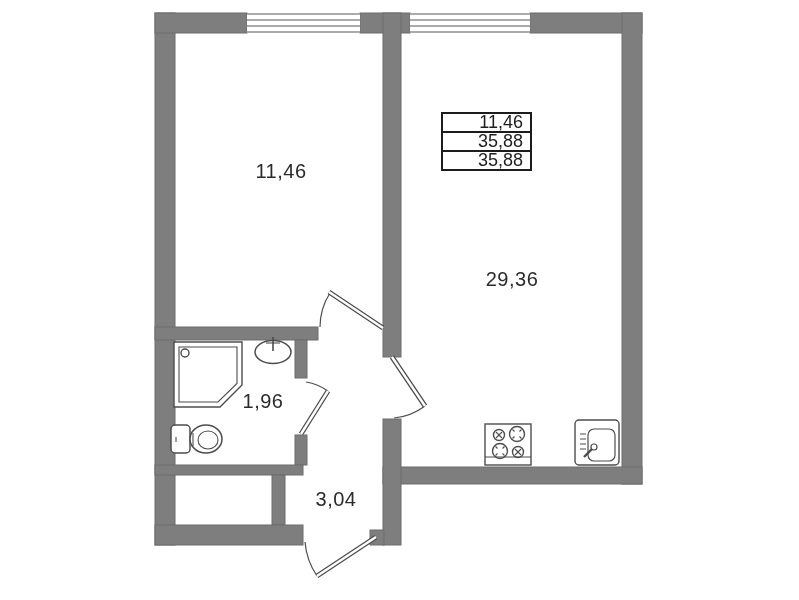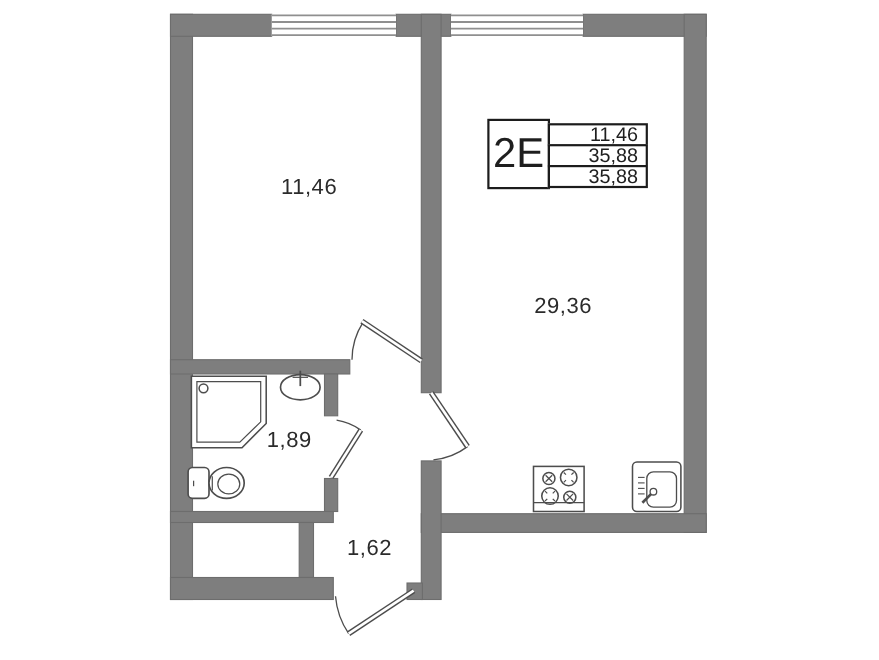--- a/index.html
+++ b/index.html
@@ -140,25 +140,24 @@
       <line x1="580" y1="439" x2="586" y2="439" stroke-width="1"></line>
       <line x1="580" y1="444" x2="586" y2="444" stroke-width="1"></line>
       <line x1="580" y1="449" x2="586" y2="449" stroke-width="1"></line>
       <circle cx="594" cy="447" r="3" fill="none" stroke-width="1.2"></circle>
       <line x1="592" y1="449" x2="584" y2="457" stroke-width="2.4"></line>
     </g>
   </svg>
 
   <div class="room-label" style="left:281px;top:171px;">11,46</div>
   <div class="room-label" style="left:512px;top:279px;">29,36</div>
-  <div class="room-label" style="left:263px;top:401px;">1,89</div>
-  <div class="room-label" style="left:336px;top:499px;">1,62</div>
+  <div class="room-label" style="left:263px;top:401px;">1,96</div>
+  <div class="room-label" style="left:336px;top:499px;">3,04</div>
 
   <div class="info-table">
-    <div class="type-cell">2Е</div>
     <div class="rows">
       <div class="row">11,46</div>
       <div class="row">35,88</div>
       <div class="row">35,88</div>
     </div>
   </div>
 
 </div>
 
 </body></html>

